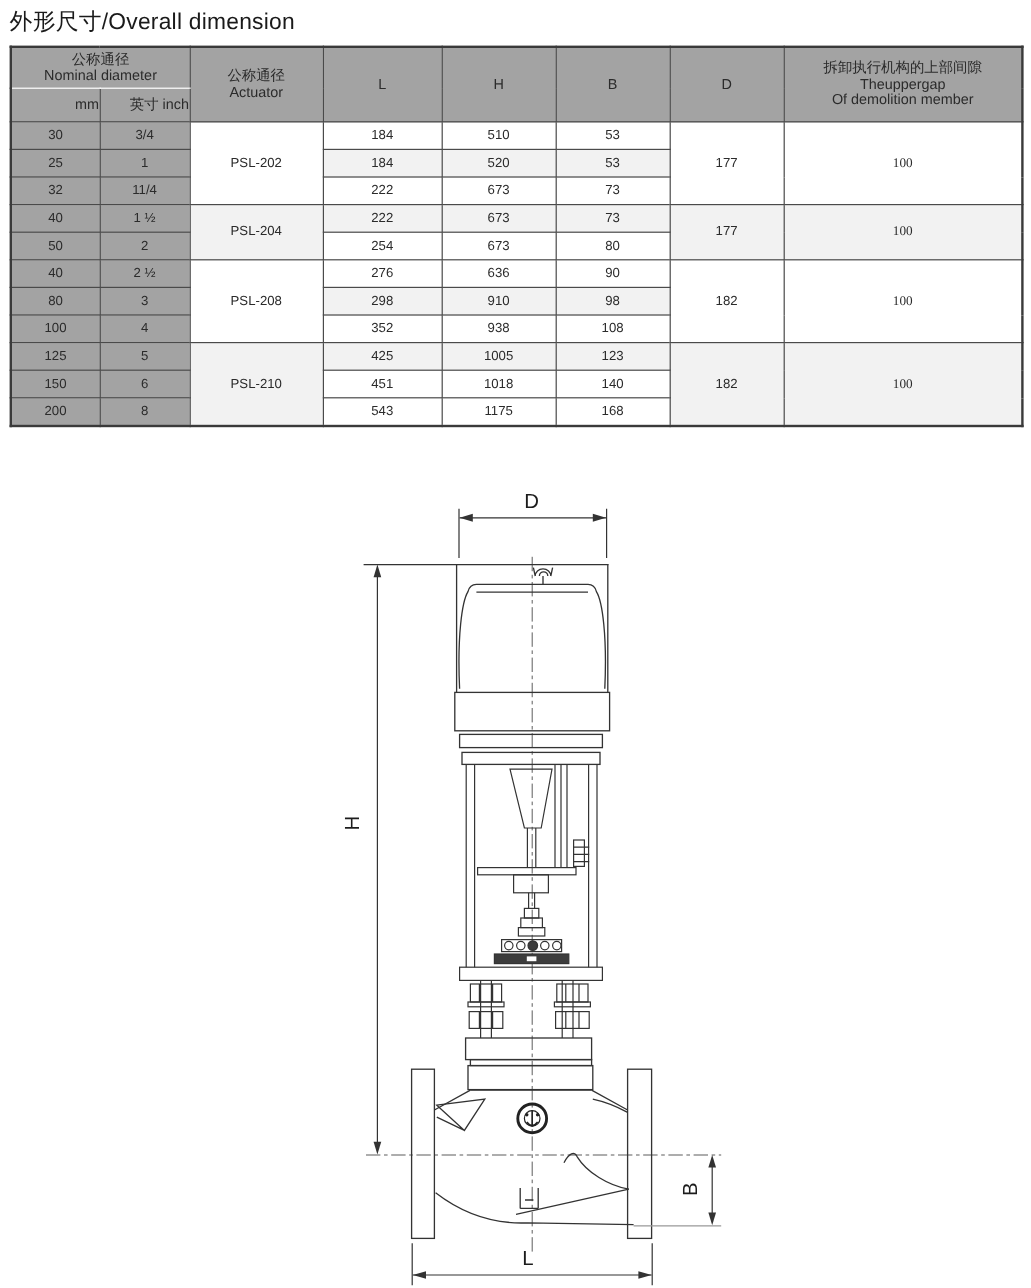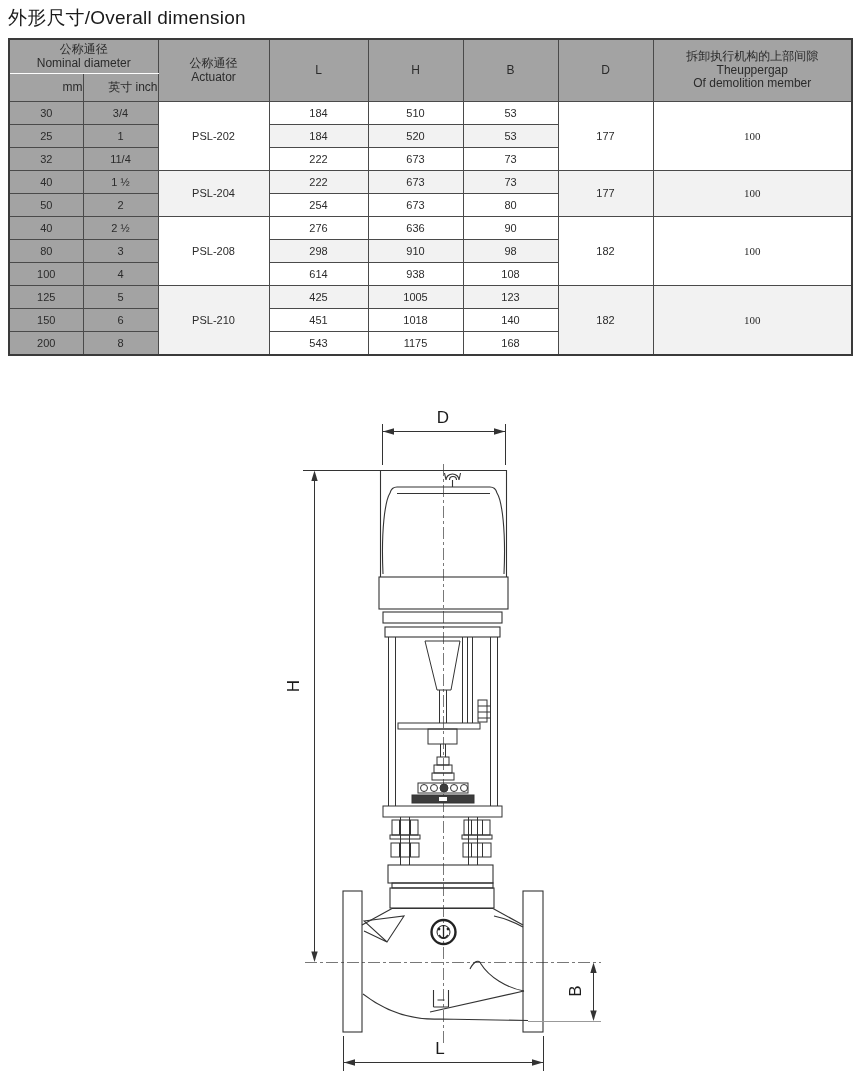--- a/index.html
+++ b/index.html
@@ -126,21 +126,21 @@
     <tr>
       <td class="g">80</td>
       <td class="g">3</td>
       <td class="lt">298</td>
       <td class="lt">910</td>
       <td class="lt">98</td>
     </tr>
     <tr>
       <td class="g">100</td>
       <td class="g">4</td>
-      <td>614</td>
+      <td>352</td>
       <td>938</td>
       <td>108</td>
     </tr>
 
     <tr>
       <td class="g">125</td>
       <td class="g">5</td>
       <td rowspan="3" class="lt">PSL-210</td>
       <td class="lt">425</td>
       <td class="lt">1005</td>

